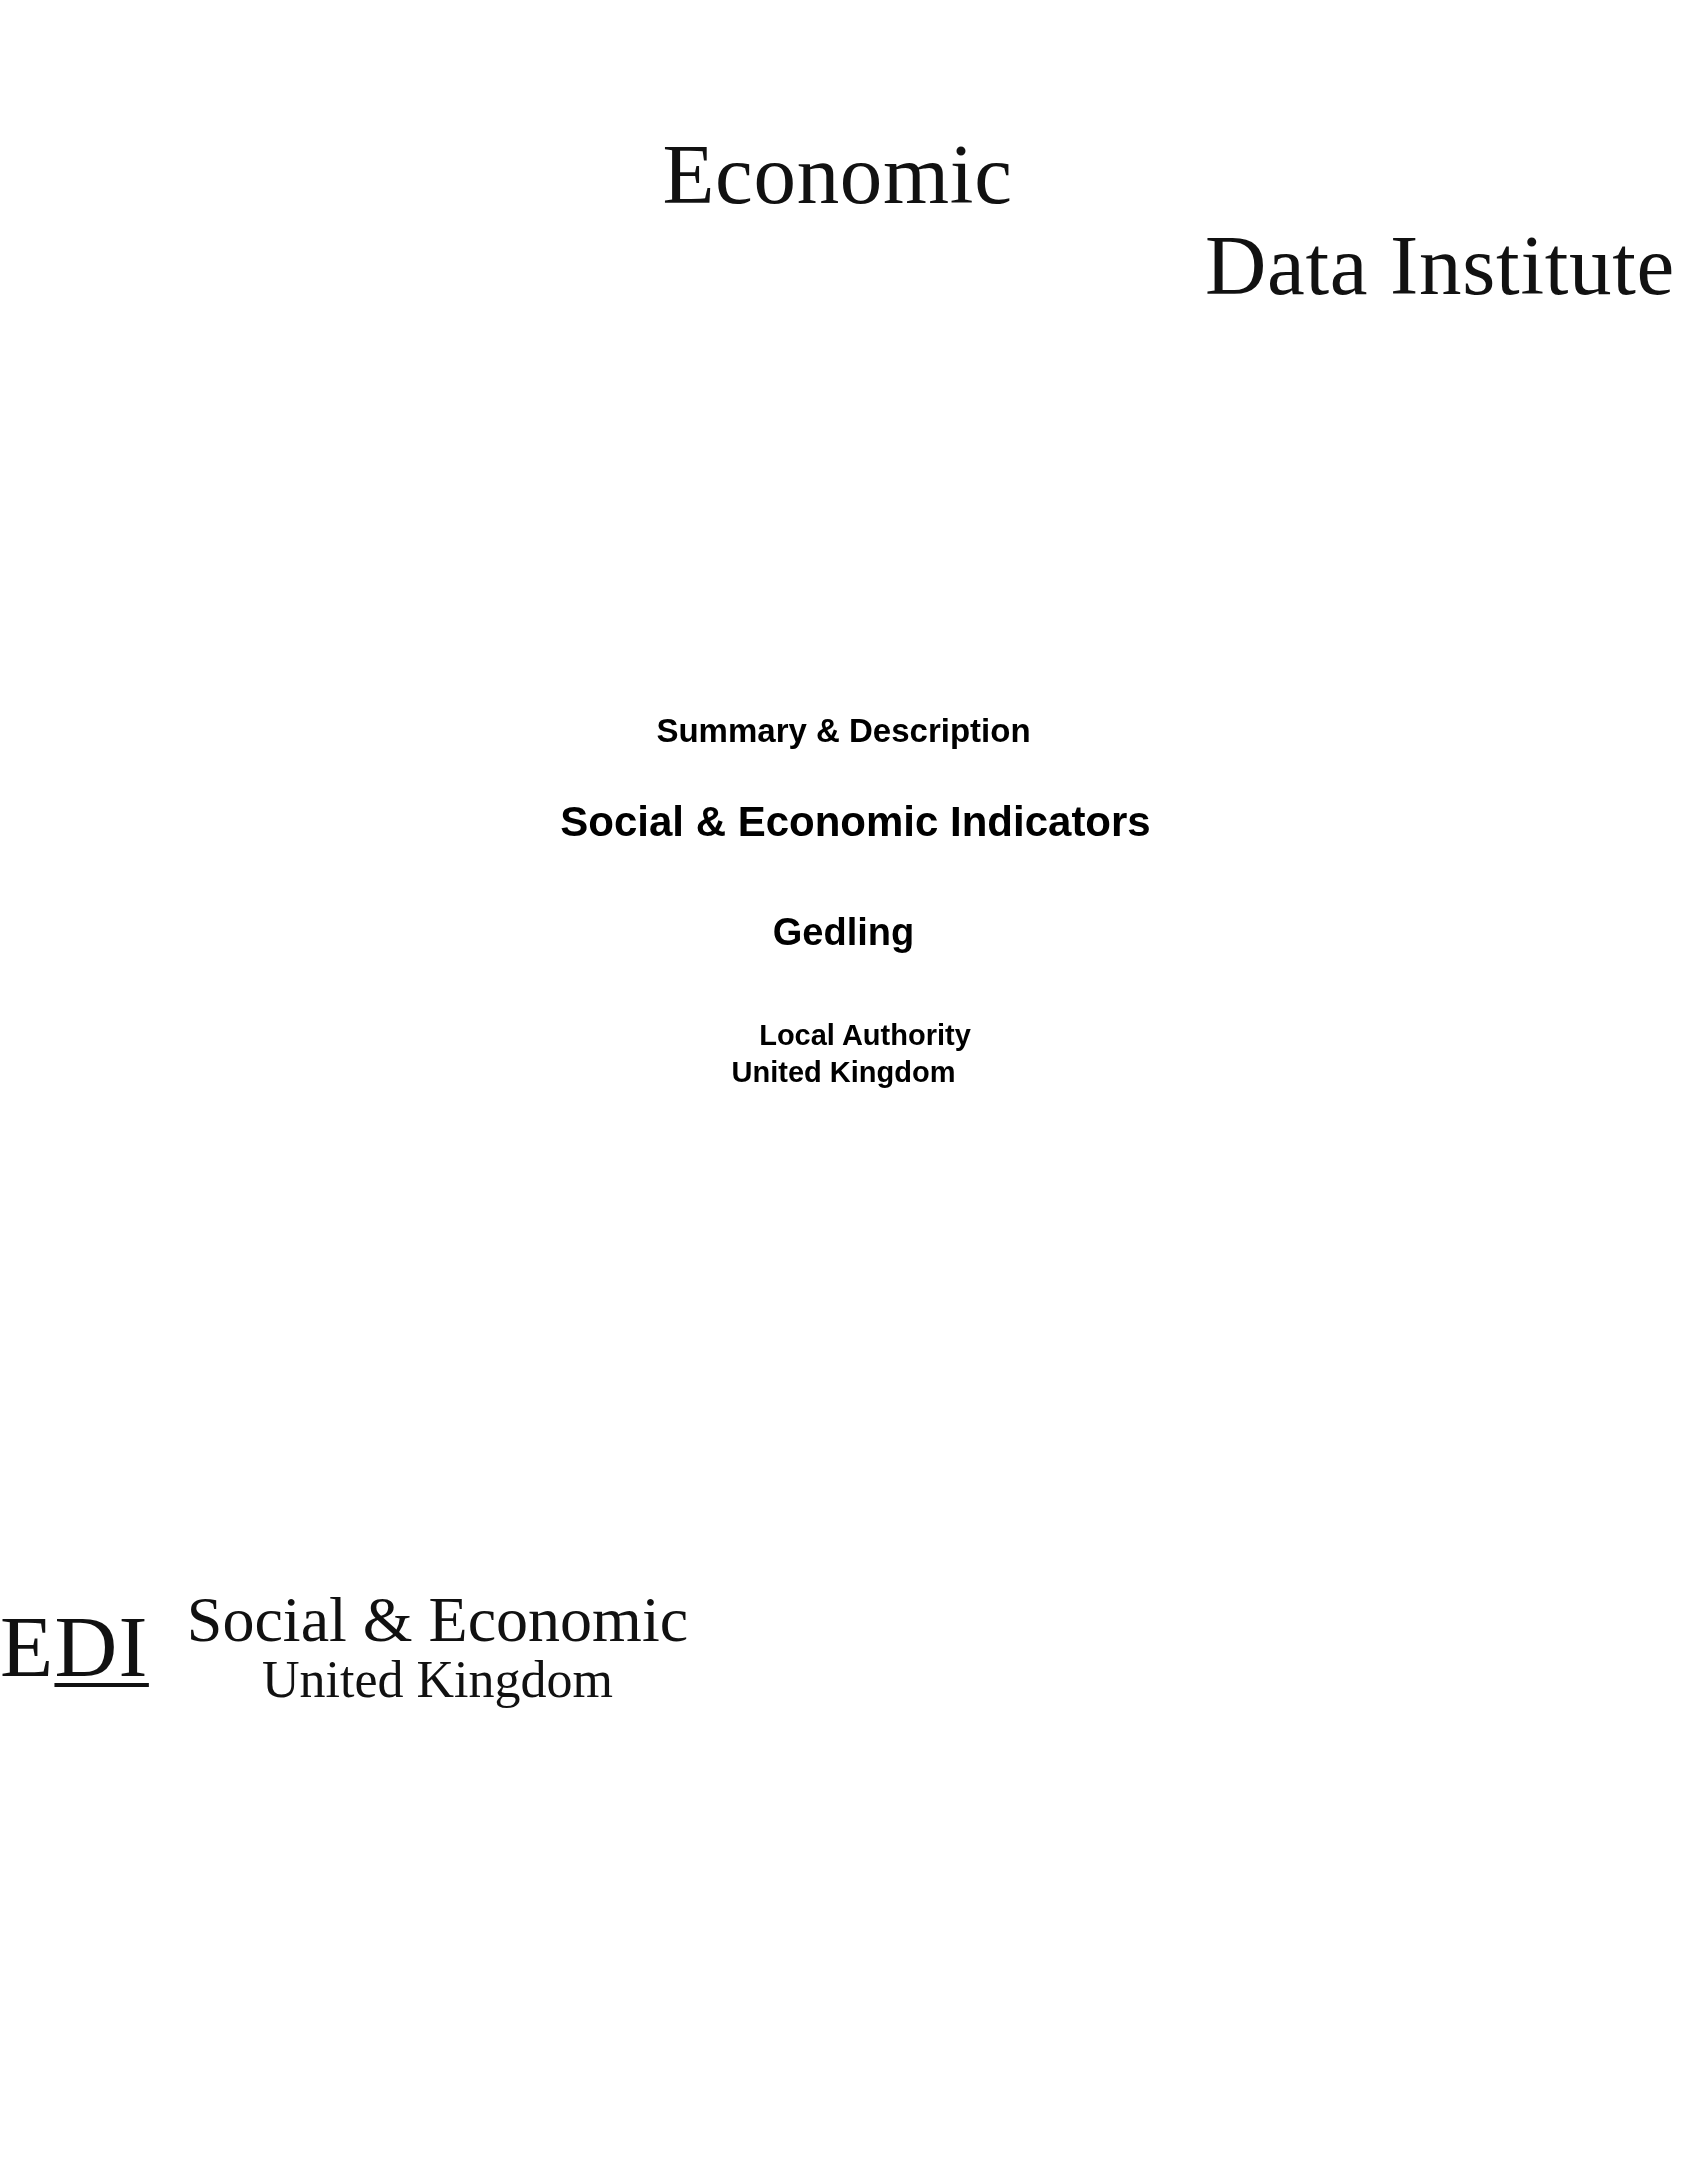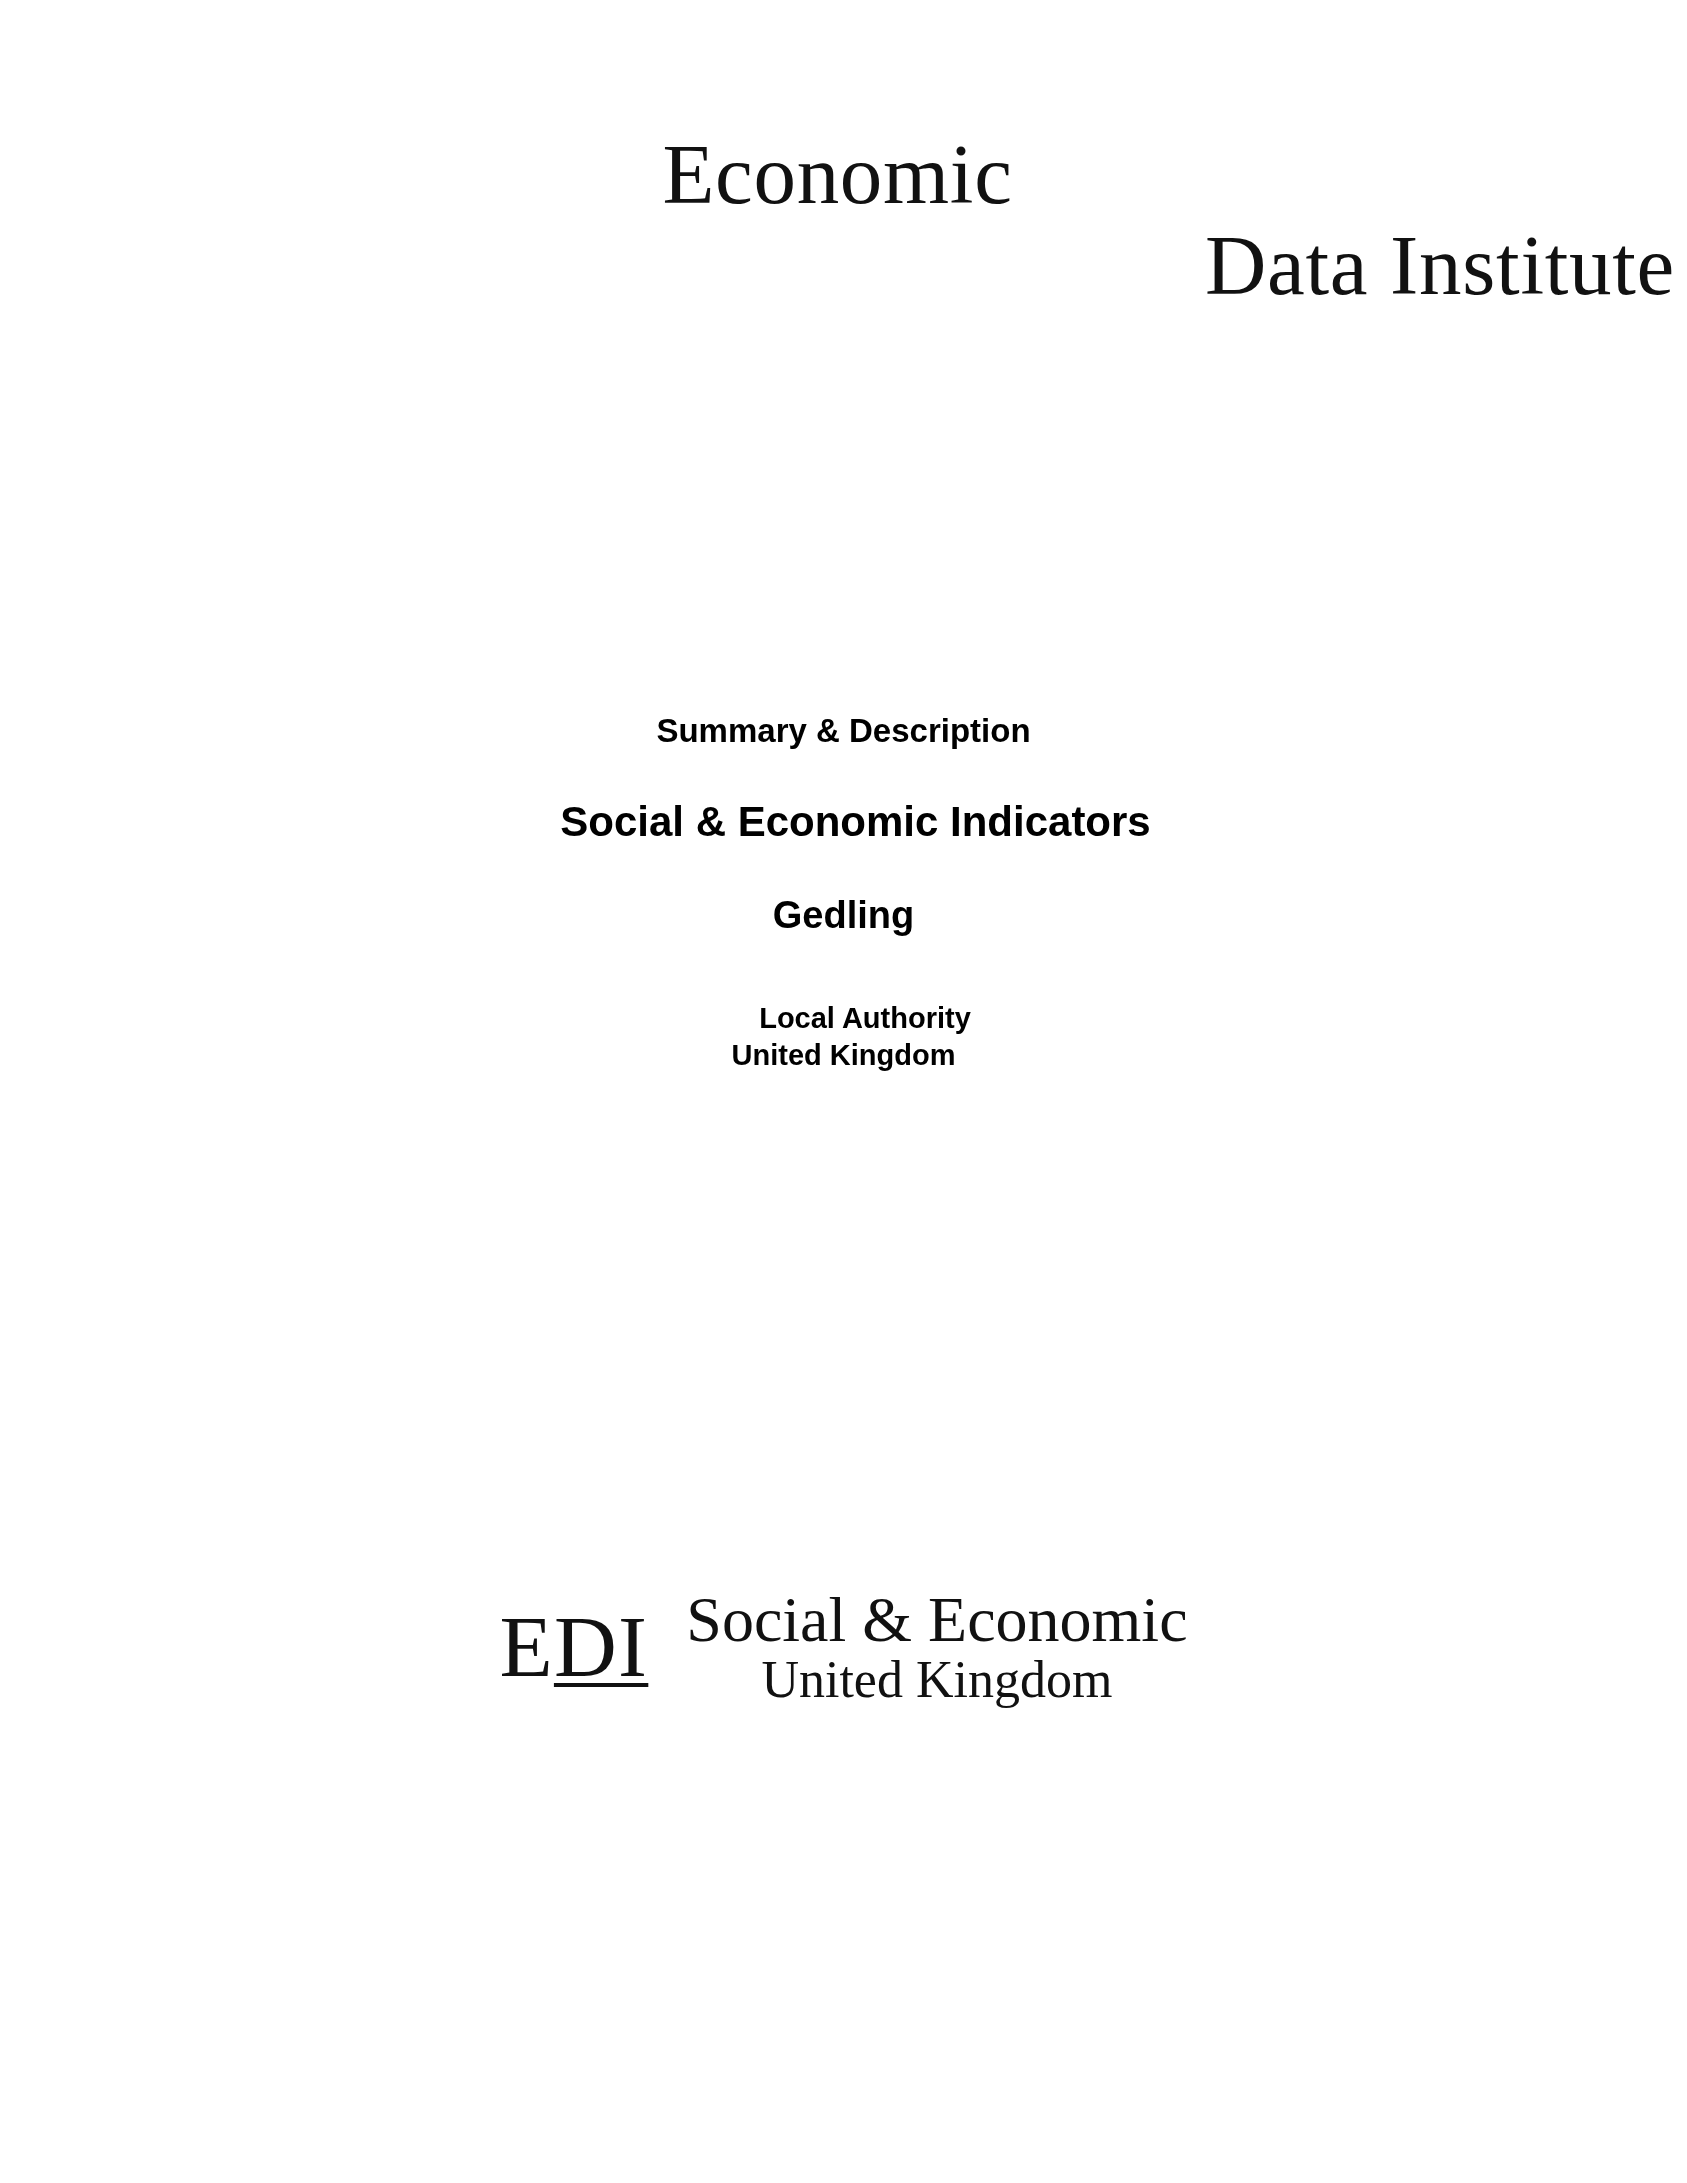--- a/index.html
+++ b/index.html
@@ -64,41 +64,40 @@
   }
   .title-block .t-indicators {
     font-size: 42px;
     line-height: 1.2;
     margin-top: 46px;
     padding-left: 24px;
   }
   .title-block .t-area {
     font-size: 38px;
     line-height: 1.2;
-    margin-top: 46px;
+    margin-top: 63px;
   }
   .title-block .t-level {
     font-size: 29px;
     line-height: 1.28;
     margin-top: 61px;
     padding-left: 43px;
   }
   .title-block .t-country {
     font-size: 29px;
     line-height: 1.28;
   }
 
   
   .footer-logo {
     position: absolute;
     top: 1588px;
     left: 0;
     width: 1687px;
     display: flex;
-    justify-content: center;
     align-items: flex-start;
     font-family: "Liberation Serif", serif;
     color: #111111;
   }
   .footer-logo .edi {
     font-size: 87px;
     line-height: 1;
     letter-spacing: 1.3px;
     padding-top: 14.6px;
   }

